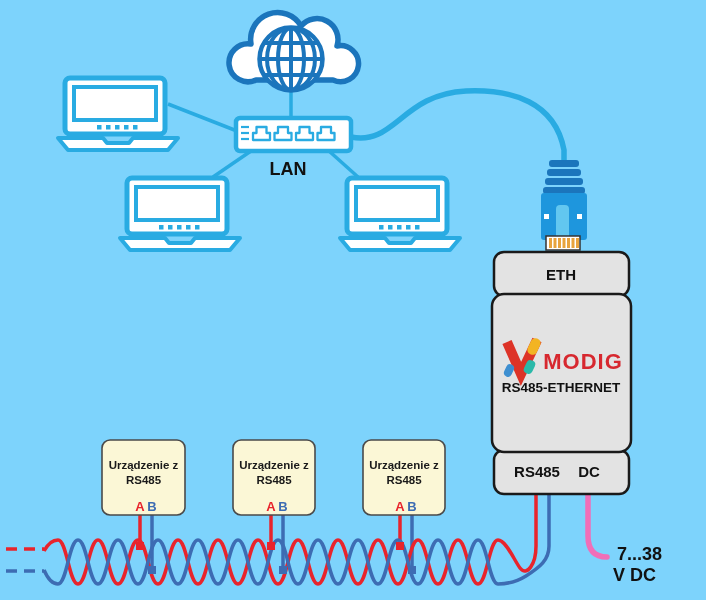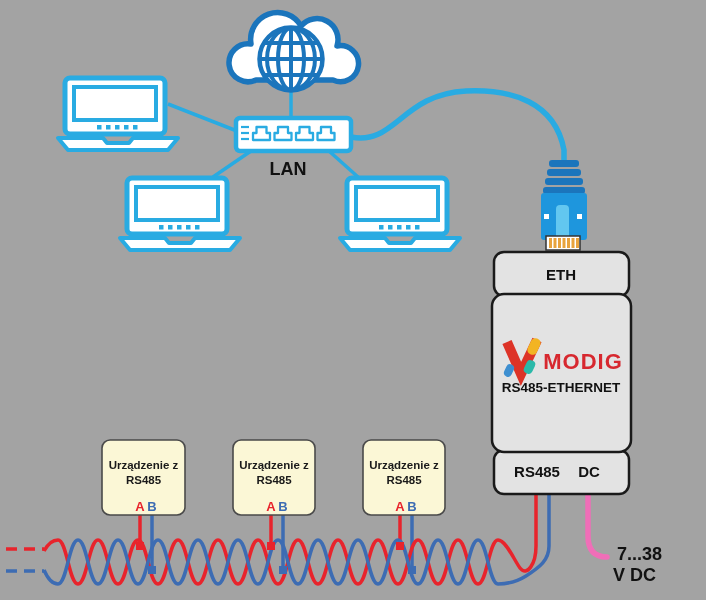--- a/index.html
+++ b/index.html
@@ -1,16 +1,16 @@
 <!DOCTYPE html>
 <html><head>
 <meta charset="utf-8">
 <style>
   html,body{margin:0;padding:0;background:#ffffff;}
-  .canvas{position:relative;width:706px;height:600px;background:#a3a3a3;overflow:hidden;
+  .canvas{position:relative;width:706px;height:600px;background:#7dd3fc;overflow:hidden;
           font-family:"Liberation Sans",sans-serif;}
   svg text{font-family:"Liberation Sans",sans-serif;font-weight:bold;}
   .t-lan{font-size:18px;fill:#111111;}
   .t-port{font-size:15px;fill:#111111;}
   .t-model{font-size:13.5px;fill:#111111;}
   .t-brand{font-size:22px;fill:#D7282F;letter-spacing:1px;}
   .t-box{font-size:11.5px;fill:#1a1a1a;}
   .t-term-a{font-size:13px;fill:#E8242C;}
   .t-term-b{font-size:13px;fill:#3D6CB3;}
   .t-psu{font-size:18px;fill:#111111;}

